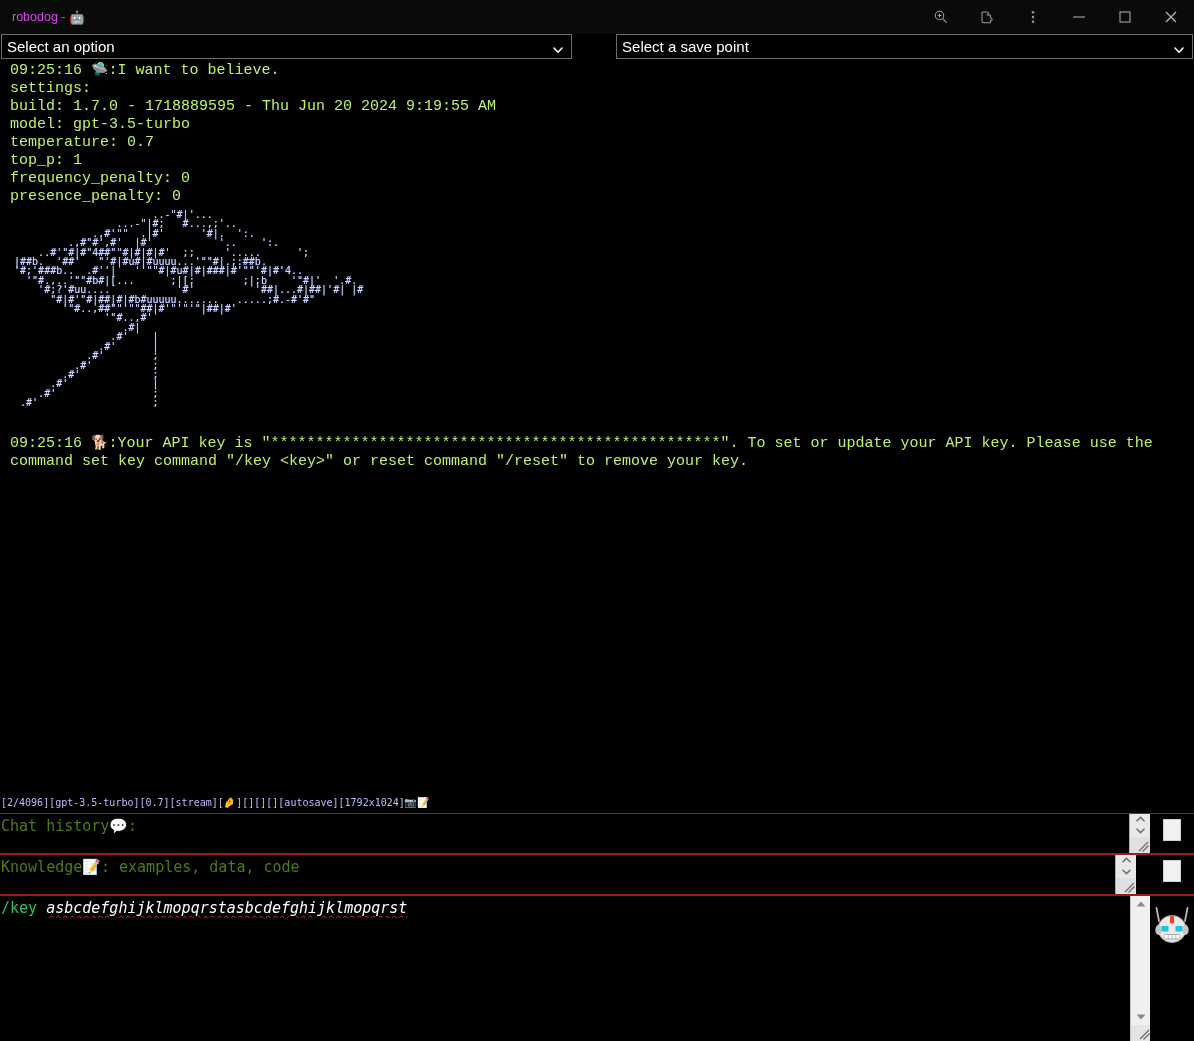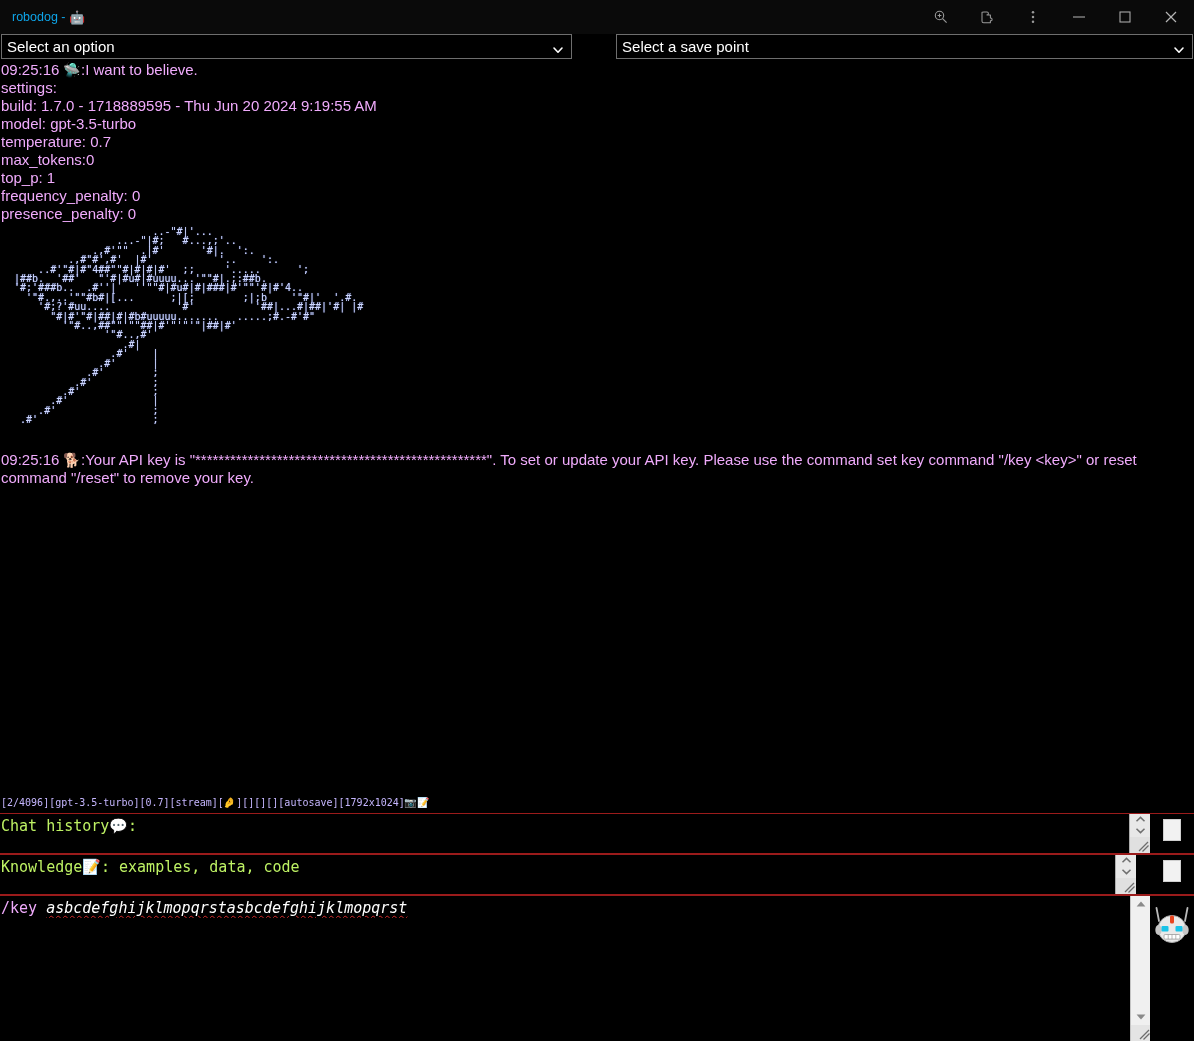--- a/index.html
+++ b/index.html
@@ -24,21 +24,21 @@
     position: absolute;
     left: 0; top: 0;
     width: 1194px; height: 34px;
     background: #0a0a0a;
     display: flex;
     align-items: center;
   }
   .titlebar-title {
     font-family: "Liberation Sans", sans-serif;
     font-size: 12.5px;
-    color: #0ea5e9;
+    color: #d946ef;
     padding-left: 12px;
     display: flex;
     align-items: center;
     gap: 4px;
     white-space: nowrap;
   }
   .title-emoji { font-size: 13px; line-height: 1; }
   .titlebar-spacer { flex: 1 1 auto; }
   .tb-btn {
     width: 46px; height: 34px;
@@ -84,26 +84,26 @@
 
   
   .term {
     position: absolute;
     left: 0; top: 61px;
     width: 1194px;
     height: 730px;
     overflow: hidden;
   }
   .term-line {
-    font-family: Liberation Sans, sans-serif;
+    font-family: Liberation Mono, monospace;
     font-size: 15px;
     line-height: 18px;
-    color: #f0abfc;
+    color: #bef264;
     white-space: pre;
-    padding-left: 1px;
+    padding-left: 10px;
   }
   .term-line.wrap { white-space: pre-wrap; }
   .emoji-inline { font-size: 14px; }
 
   
   .ascii {
     font-family: "DejaVu Sans Mono", "Liberation Mono", monospace;
     font-size: 10px;
     line-height: 9.4px;
     letter-spacing: 0px;
@@ -138,21 +138,21 @@
     border-bottom: 1.5px solid #9b1b1b;
     box-sizing: border-box;
     display: flex;
     align-items: flex-start;
   }
   .ib-text {
     flex: 1 1 auto;
     font-family: "DejaVu Sans Mono", "Liberation Mono", monospace;
     font-size: 15px;
     line-height: 19px;
-    color: #bef264;
+    color: #4d7c0f;
     padding: 3px 0 0 1px;
     white-space: pre;
     overflow: hidden;
   }
   .ib-text.filled { color: #ffffff; }
 
   #chat-history-box { top: 813px; height: 41px; }
   #knowledge-box    { top: 854px; height: 41px; gap: 14px; }
   #prompt-box       { top: 895px; height: 146px; border-bottom: none; }
 
@@ -221,21 +221,21 @@
 
   
   .squiggle {
     text-decoration: underline;
     text-decoration-style: wavy;
     text-decoration-color: #d02b2b;
     text-decoration-thickness: 1px;
     text-underline-offset: 2px;
     font-style: italic;
   }
-  .cmd-token { color: #f0abfc; }
+  .cmd-token { color: #22c55e; }
 </style>
 </head>
 <body>
 
 <div id="app">
 
   <div class="titlebar">
     <div class="titlebar-title">
       <span>robodog -</span>
       <span class="title-emoji">🤖</span>
@@ -305,21 +305,20 @@
   </div>
 
   <div class="term">
 
     <div class="term-line"><span>09:25:16</span><span> </span><span class="emoji-inline">🛸</span><span>:I want to believe.</span></div>
 
     <div class="term-line">settings:</div>
     <div class="term-line">build: 1.7.0 - 1718889595 - Thu Jun 20 2024 9:19:55 AM</div>
     <div class="term-line">model: gpt-3.5-turbo</div>
     <div class="term-line">temperature: 0.7</div>
-    <div class="term-line">max_tokens:0</div>
     <div class="term-line">top_p: 1</div>
     <div class="term-line">frequency_penalty: 0</div>
     <div class="term-line">presence_penalty: 0</div>
 
     <pre class="ascii">                         ..-"#|'...
                    ...-"|#;   #...,;'..
                .,#'""  .|#'      '#|.  ':.
            .,#"#',#'  |#'           '..    ':.
       ..#'"#|#"4##""#|#|#|#'  ;;     '.....      ';
   |##b.  '##'   "'#|#u#|#uuuu...'""#|.;:##b.

